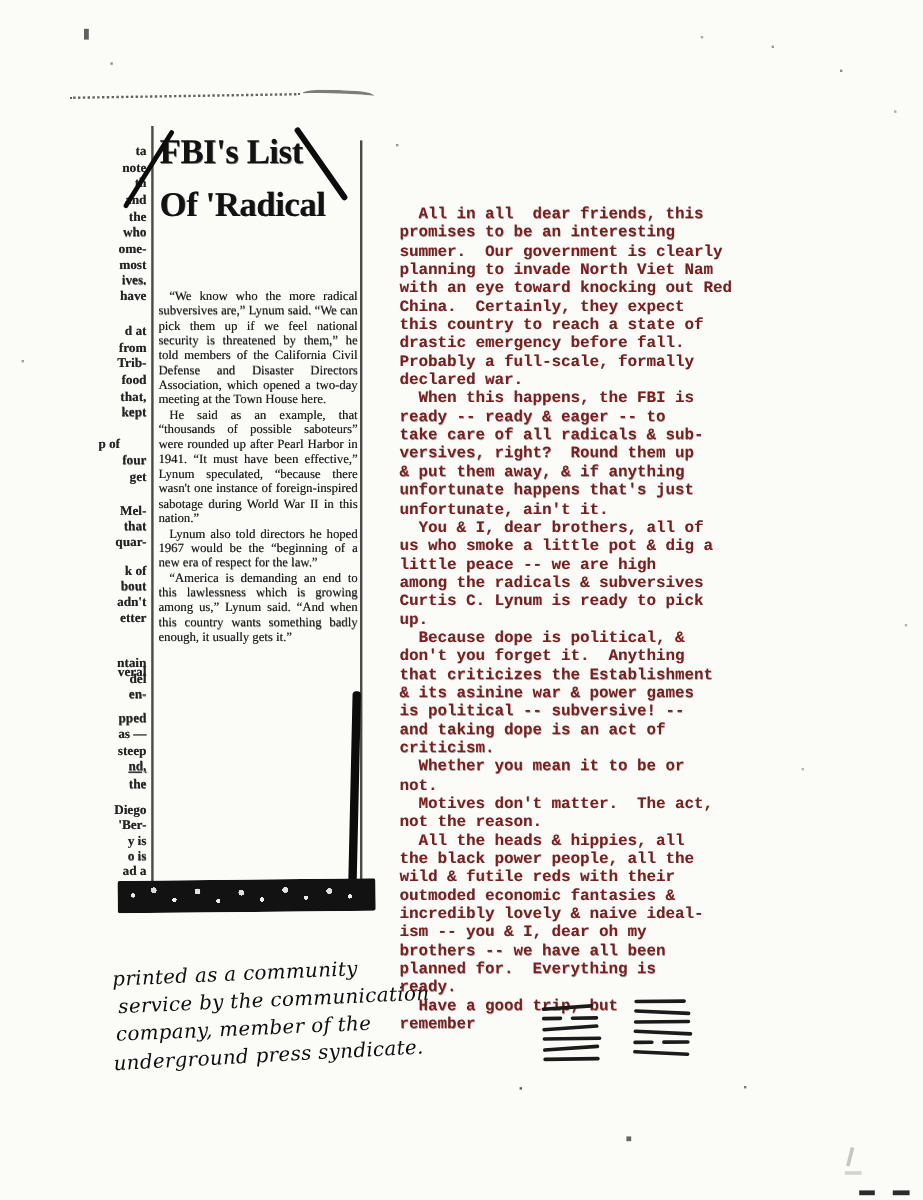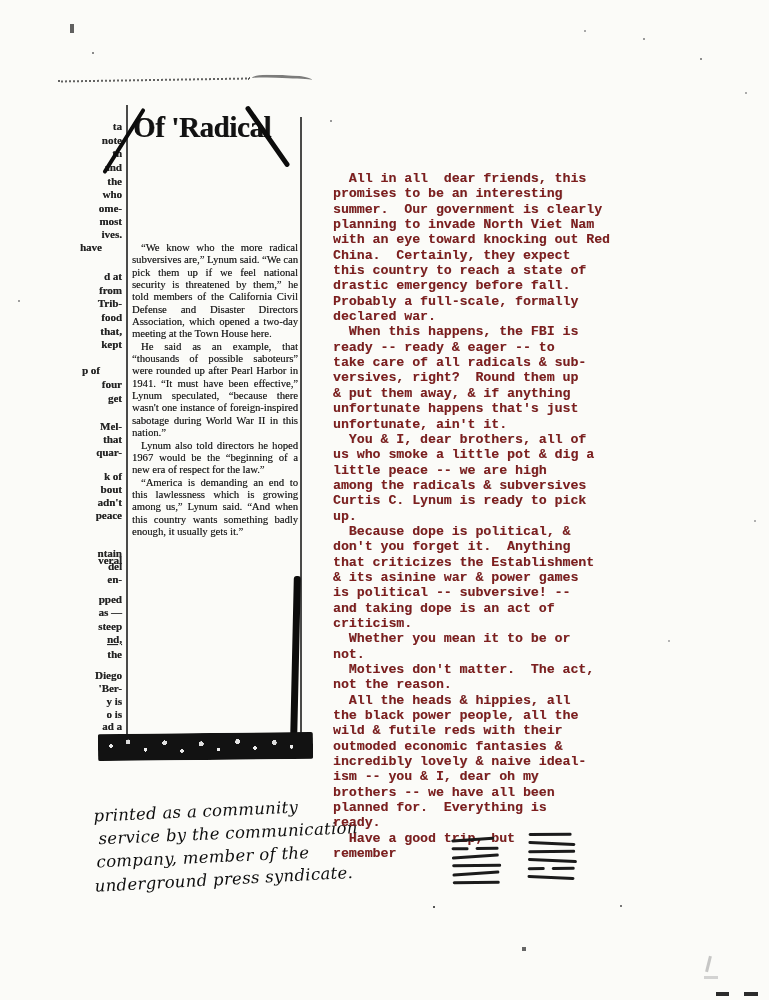--- a/index.html
+++ b/index.html
@@ -115,56 +115,57 @@
     <div id="margin-layer">
         <div class="margin-frag" style="top: 36px;">ta</div>
         <div class="margin-frag" style="top: 50px;">note</div>
         <div class="margin-frag" style="top: 63px;">th</div>
         <div class="margin-frag" style="top: 77px;">and</div>
         <div class="margin-frag" style="top: 91px;">the</div>
         <div class="margin-frag" style="top: 104px;">who</div>
         <div class="margin-frag" style="top: 118px;">ome-</div>
         <div class="margin-frag" style="top: 131px;">most</div>
         <div class="margin-frag" style="top: 144px;">ives.</div>
-        <div class="margin-frag" style="top: 157px; text-align: center;">have</div>
+        <div class="margin-frag" style="top: 157px;">have</div>
         <div class="margin-frag" style="top: 186px;">d at</div>
         <div class="margin-frag" style="top: 200px;">from</div>
         <div class="margin-frag" style="top: 213px;">Trib-</div>
         <div class="margin-frag" style="top: 227px;">food</div>
         <div class="margin-frag" style="top: 241px;">that,</div>
         <div class="margin-frag" style="top: 254px;">kept</div>
         <div class="margin-frag" style="top: 280px; text-align: center;">p of</div>
         <div class="margin-frag" style="top: 294px;">four</div>
         <div class="margin-frag" style="top: 308px;">get</div>
         <div class="margin-frag" style="top: 336px; text-align: right;">Mel-</div>
         <div class="margin-frag" style="top: 349px;">that</div>
         <div class="margin-frag" style="top: 362px;">quar-</div>
         <div class="margin-frag" style="top: 386px;">k of</div>
         <div class="margin-frag" style="top: 399px;">bout</div>
         <div class="margin-frag" style="top: 412px;">adn't</div>
-        <div class="margin-frag" style="top: 425px;">peace</div>
+        <div class="margin-frag" style="top: 425px;">etter</div>
         <div class="margin-frag" style="top: 450px; margin-top: 20px;">veral</div>
         <div class="margin-frag" style="top: 463px;">ntain</div>
         <div class="margin-frag" style="top: 476px;">del</div>
         <div class="margin-frag" style="top: 489px;">en-</div>
         <div class="margin-frag" style="top: 509px;">pped</div>
         <div class="margin-frag" style="top: 522px;">as —</div>
         <div class="margin-frag" style="top: 536px;">steep</div>
         <div class="margin-frag" style="top: 549px; text-decoration: underline;">nd,</div>
         <div class="margin-frag" style="top: 564px;">the</div>
         <div class="margin-frag" style="top: 585px;">Diego</div>
         <div class="margin-frag" style="top: 598px;">'Ber-</div>
         <div class="margin-frag" style="top: 611px;">y is</div>
         <div class="margin-frag" style="top: 624px;">o is</div>
         <div class="margin-frag" style="top: 636px;">ad a</div>
       </div>
     <div class="rule-left"></div>
     <div class="rule-right"></div>
     <div class="streak-right"></div>
     <div id="headline" class="headline">
+        <div class="headline-line">FBI's List</div>
         <div class="headline-line">Of 'Radical</div>
       </div>
     <div id="news-body" class="news-body">
         <p class="news-p">“We know who the more radical subversives are,” Lynum said. “We can pick them up if we feel national security is threatened by them,” he told members of the California Civil Defense and Disaster Directors Association, which opened a two-day meeting at the Town House here.</p>
         <p class="news-p">He said as an example, that “thousands of possible saboteurs” were rounded up after Pearl Harbor in 1941. “It must have been effective,” Lynum speculated, “because there wasn't one instance of foreign-inspired sabotage during World War II in this nation.”</p>
         <p class="news-p">Lynum also told directors he hoped 1967 would be the “beginning of a new era of respect for the law.”</p>
         <p class="news-p">“America is demanding an end to this lawlessness which is growing among us,” Lynum said. “And when this country wants something badly enough, it usually gets it.”</p>
       </div>
     <div class="bottom-bar"></div>
   </div>

